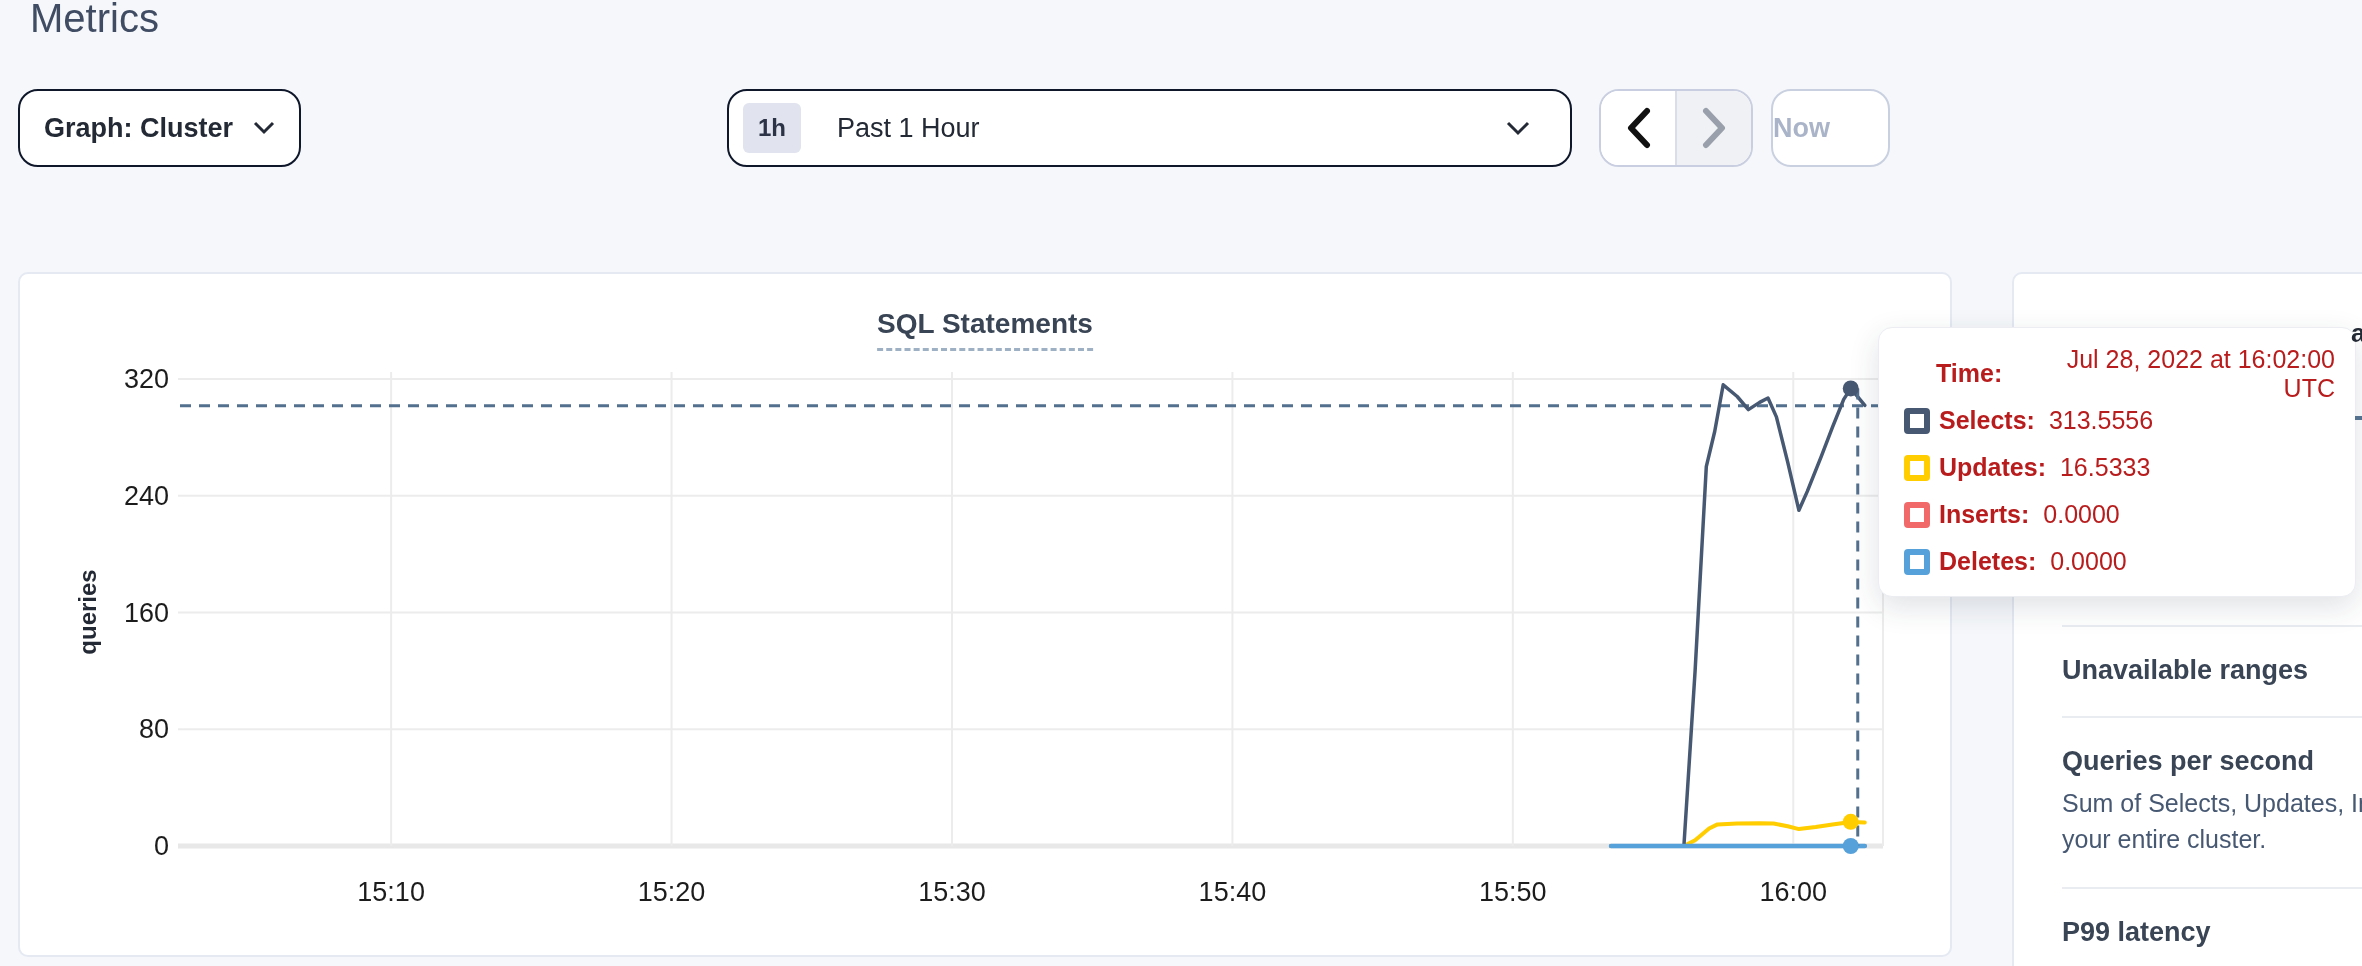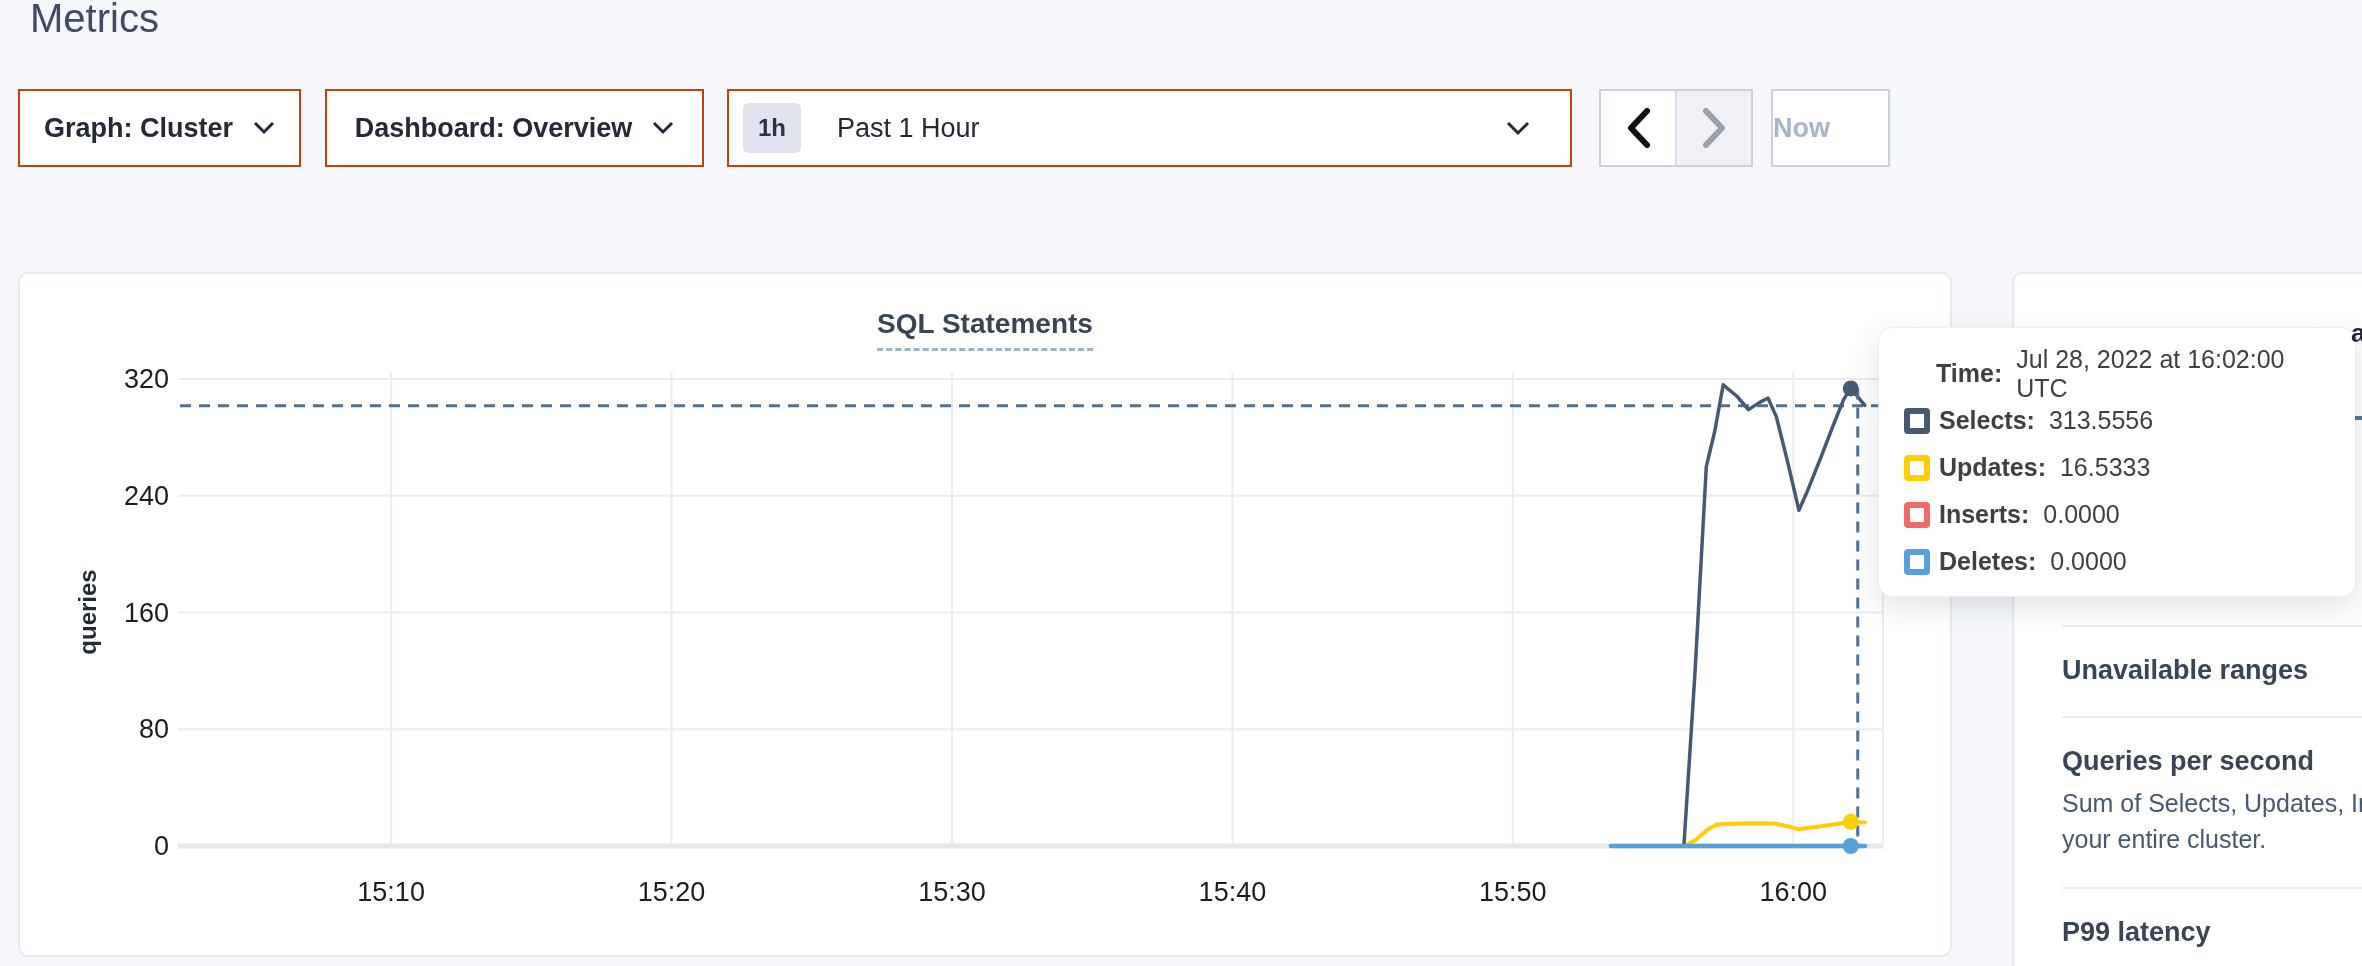--- a/index.html
+++ b/index.html
@@ -3,22 +3,22 @@
 <meta charset="utf-8">
 <style>
   html,body{margin:0;padding:0;background:#f5f7fa;}
   #screen{position:relative;width:2362px;height:966px;overflow:hidden;background:#f5f7fa;
           font-family:"Liberation Sans",sans-serif;color:#242a35;}
 
   
   .page-title{position:absolute;left:30px;top:-4px;font-size:40px;font-weight:500;color:#3f4c63;margin:0;}
 
   
-  .ctl{position:absolute;top:89px;height:78px;background:#fff;border:2px solid #c2410c;
-       border-radius:0;box-sizing:border-box;display:flex;align-items:center;cursor:pointer;}
+  .ctl{position:absolute;top:89px;height:78px;background:#fff;border:2px solid #0f172a;
+       border-radius:20px;box-sizing:border-box;display:flex;align-items:center;cursor:pointer;}
   .dd{justify-content:center;gap:20px;font-size:27px;font-weight:700;color:#242a35;}
   #dd-graph{left:18px;width:283px;}
   #dd-dashboard{left:325px;width:379px;}
   #time-picker{left:727px;width:845px;padding:0 40px 0 14px;font-weight:400;}
   .time-badge{background:#e1e4ee;border-radius:6px;font-size:24px;font-weight:700;color:#2c3347;
               padding:13px 15px;line-height:1;}
   .time-label{margin-left:36px;font-size:27px;font-weight:500;color:#242a35;}
   .time-chevron{margin-left:auto;}
   #arrow-group{left:1599px;width:154px;padding:0;overflow:hidden;border-color:#c9cfe0;}
   .arrow-half{width:50%;height:100%;display:flex;align-items:center;justify-content:center;}
@@ -34,21 +34,21 @@
                font-size:28px;font-weight:700;color:#394455;border-bottom:3px dashed #9db0c4;
                padding-bottom:8px;white-space:nowrap;cursor:help;}
   .y-axis-label{position:absolute;left:68px;top:338px;transform:translate(-50%,-50%) rotate(-90deg);
                 font-size:24px;font-weight:700;color:#242a35;white-space:nowrap;}
   #chart-svg{position:absolute;left:0;top:0;}
   #chart-svg text{font-family:"Liberation Sans",sans-serif;font-size:27px;fill:#1c1c1c;}
 
   
   #tooltip{position:absolute;left:1878px;top:327px;width:478px;height:270px;background:#fff;
            border:1px solid #ebedf2;border-radius:14px;box-shadow:0 10px 30px rgba(38,47,74,.14);
-           z-index:5;box-sizing:border-box;padding:22px 20px 0 25px;color:#404040;font-size:25px;}
+           z-index:5;box-sizing:border-box;padding:22px 20px 0 25px;color:#b91c1c;font-size:25px;text-align:right;}
   .tt-row{height:47px;display:flex;align-items:center;}
   .tt-time{padding-left:32px;}
   .tt-row b{font-weight:700;}
   .tt-val{margin-left:14px;}
   .swatch{width:26px;height:26px;box-sizing:border-box;border:6px solid #000;border-radius:4px;
           margin-right:9px;flex:0 0 auto;background:#fff;}
 
   
   #side-card{left:2012px;top:272px;width:370px;height:760px;z-index:1;}
   #side-content{padding:351px 0 0 48px;}
@@ -68,26 +68,20 @@
 
   <h1 class="page-title">Metrics</h1>
 
   <div class="ctl dd" id="dd-graph">
     <span>Graph: Cluster</span>
     <svg width="22" height="14">
       <polyline points="2,2 11,11 20,2" stroke="#242a35" stroke-width="3" fill="none"></polyline>
       </svg>
   </div>
 
-  <div class="ctl dd" id="dd-dashboard">
-    <span>Dashboard: Overview</span>
-    <svg width="22" height="14">
-      <polyline points="2,2 11,11 20,2" stroke="#242a35" stroke-width="3" fill="none"></polyline>
-      </svg>
-  </div>
 
   <div class="ctl" id="time-picker">
     <span class="time-badge">1h</span>
     <span class="time-label">Past 1 Hour</span>
     <svg class="time-chevron" width="24" height="15">
       <polyline points="2,2 12,12 22,2" stroke="#242a35" stroke-width="3" fill="none"></polyline>
       </svg>
   </div>
 
   <div class="ctl" id="arrow-group">

